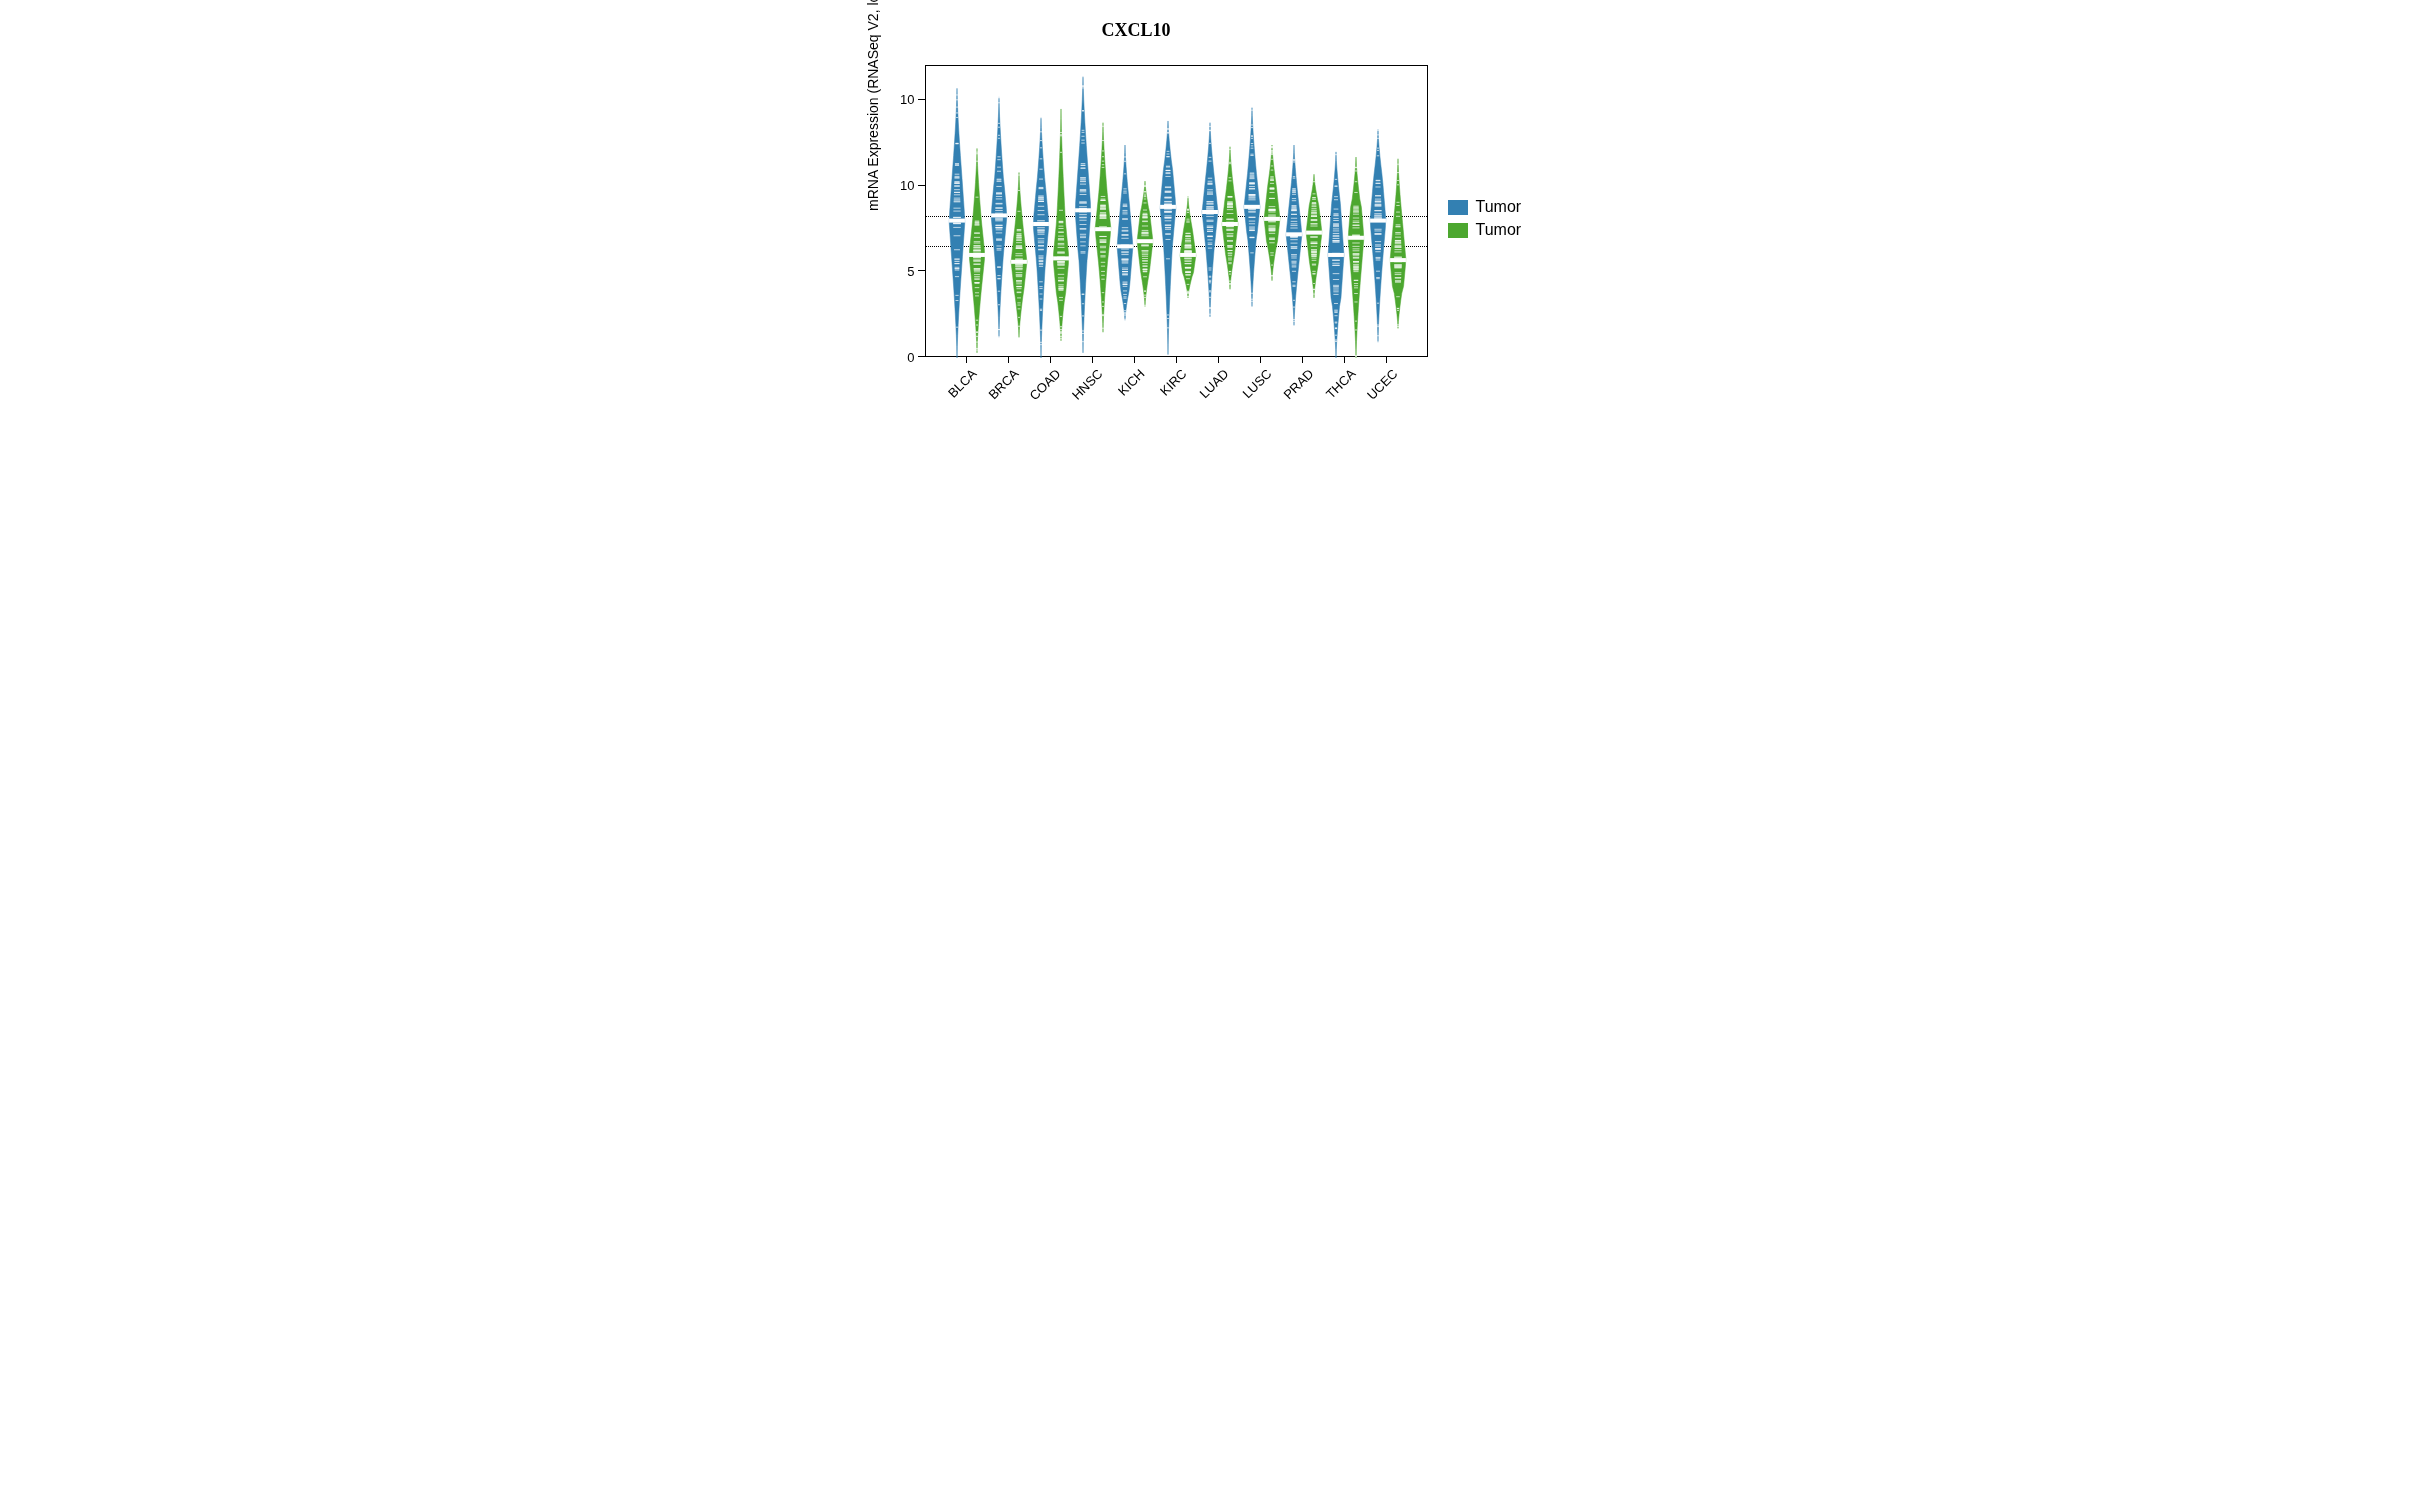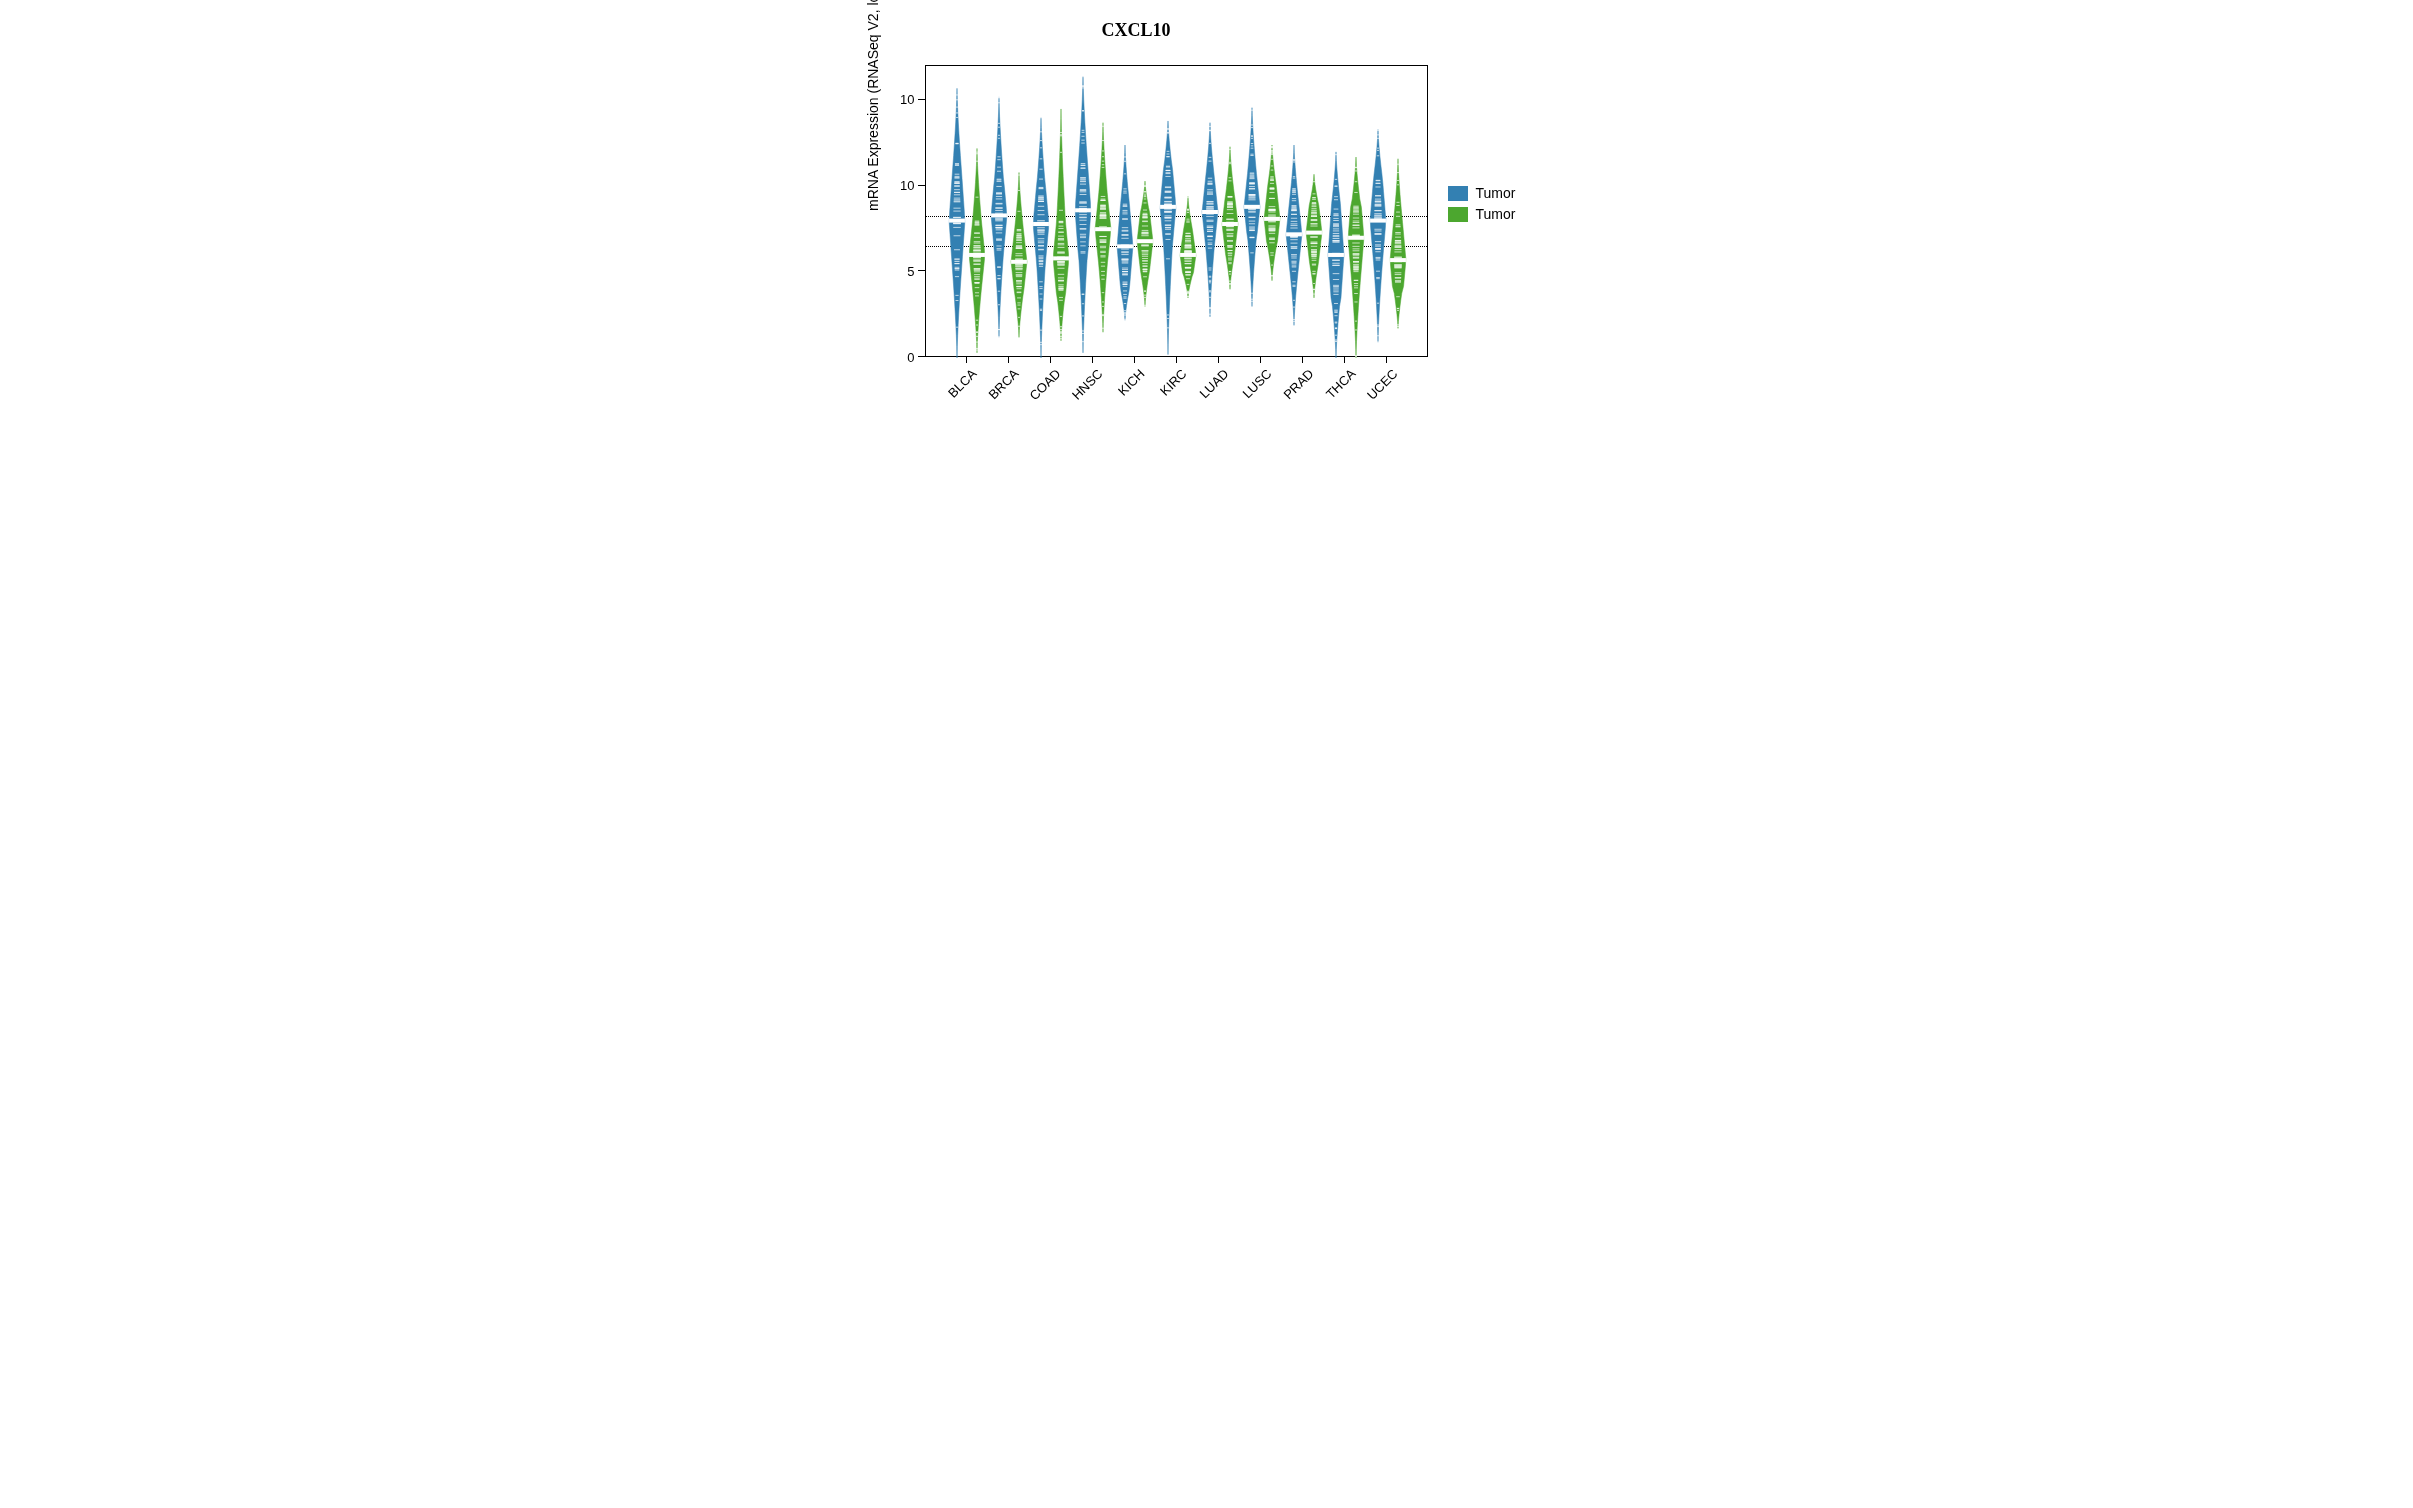--- a/index.html
+++ b/index.html
@@ -93,22 +93,22 @@
   .h-ref {
     position: absolute;
     left: 0;
     width: 100%;
     height: 0;
     border-top: 1px dotted #000;
   }
   .legend {
     position: absolute;
     left: 603px;
-    top: 180px;
-    font-size: 14px;
+    top: 193px;
+    font-size: 16px;
   }
   .legend-row {
     display: flex;
     align-items: center;
     margin: 5px 0;
   }
   .legend-swatch {
     width: 20px;
     height: 15px;
     margin-right: 8px;

